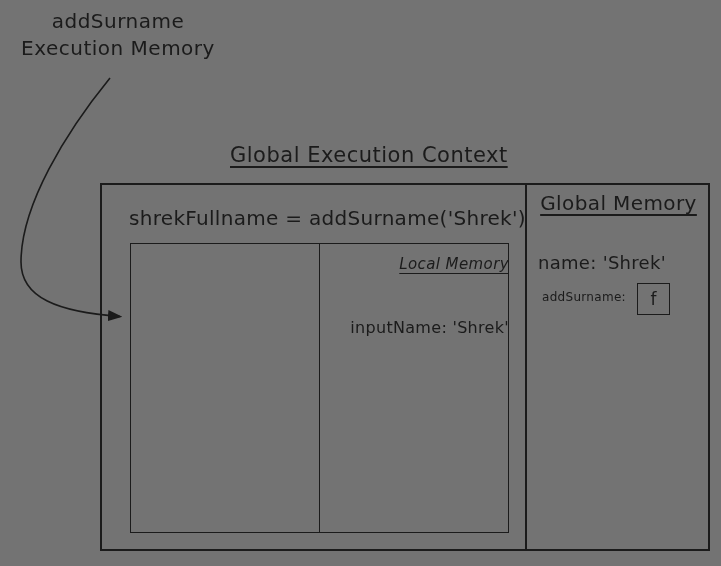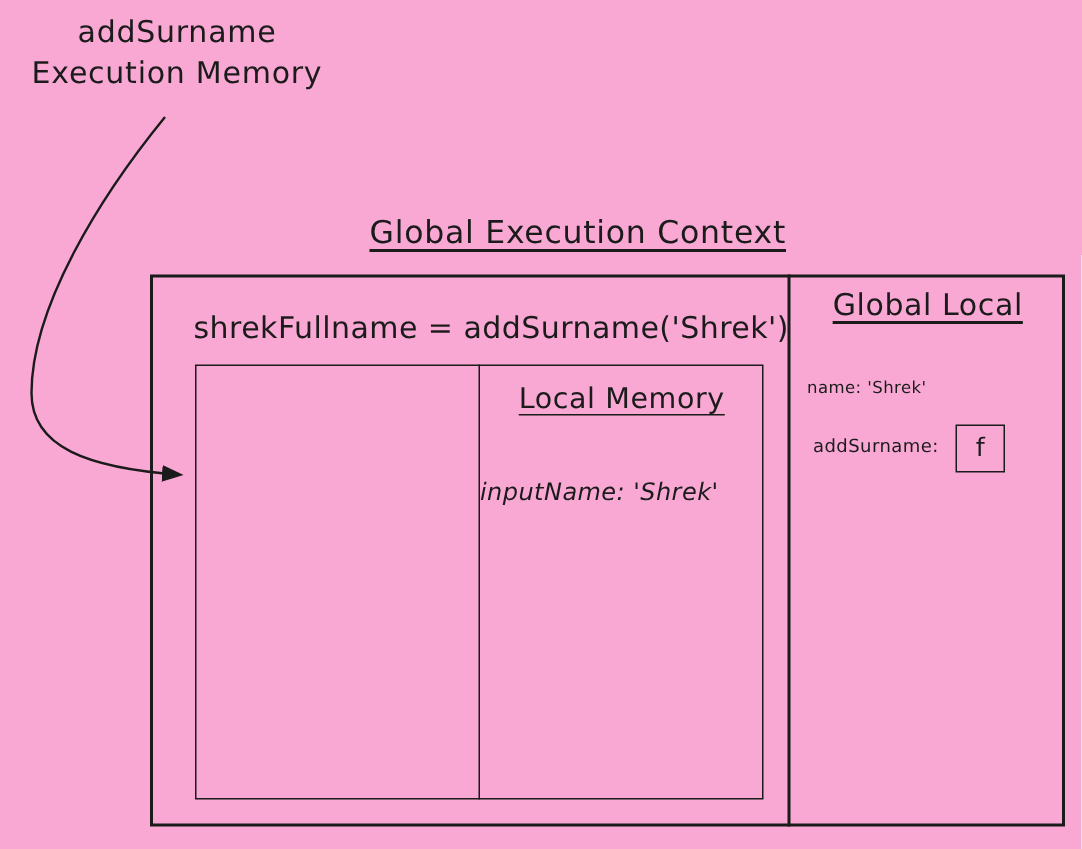--- a/index.html
+++ b/index.html
@@ -4,21 +4,21 @@
 <style>
   html, body {
     margin: 0;
     padding: 0;
     background: #ffffff;
   }
   #canvas {
     position: relative;
     width: 721px;
     height: 566px;
-    background: #f9a8d4;
+    background: #737373;
     font-family: "DejaVu Sans", sans-serif;
     color: #1b1b1b;
     overflow: hidden;
   }
   .abs { position: absolute; }
 
   
   .annotation {
     left: 8px;
     top: 8px;
@@ -33,24 +33,24 @@
   .arrow-svg {
     left: 0;
     top: 0;
     width: 220px;
     height: 340px;
     pointer-events: none;
   }
 
   
   .main-title {
-    left: 214px;
+    left: 230px;
     top: 143px;
     width: 310px;
-    text-align: right;
+    text-align: left;
     font-size: 21px;
     text-decoration: underline;
     text-underline-offset: 4px;
     letter-spacing: 0.5px;
   }
 
   
   .outer-box {
     left: 100px;
     top: 183px;
@@ -93,51 +93,51 @@
     width: 0;
     height: 290px;
     border-left: 1.7px solid #1b1b1b;
   }
 
   
   .local-memory-heading {
     left: 320px;
     top: 255px;
     width: 189px;
-    text-align: center;
-    font-size: 19px;
+    text-align: right;
+    font-size: 15px;
     text-decoration: underline;
     text-underline-offset: 4px;
     letter-spacing: 0.4px;
+    font-style: italic;
   }
   .local-memory-entry {
     left: 320px;
     top: 318px;
     width: 189px;
-    text-align: left;
+    text-align: right;
     font-size: 16px;
     letter-spacing: 0.3px;
-    font-style: italic;
   }
 
   
   .global-memory-heading {
     left: 527px;
     top: 191px;
     width: 183px;
     text-align: center;
     font-size: 20px;
     text-decoration: underline;
     text-underline-offset: 4px;
     letter-spacing: 0.4px;
   }
   .gm-name-entry {
     left: 538px;
     top: 252px;
-    font-size: 11px;
+    font-size: 18px;
     letter-spacing: 0.3px;
     white-space: nowrap;
   }
   .gm-fn-label {
     left: 542px;
     top: 290px;
     font-size: 12px;
     letter-spacing: 0.3px;
     white-space: nowrap;
   }
@@ -179,20 +179,20 @@
   <div class="abs global-divider"></div>
 
   <div class="abs code-line">shrekFullname = addSurname('Shrek')</div>
 
   <div class="abs inner-box"></div>
   <div class="abs inner-divider"></div>
 
   <div class="abs local-memory-heading">Local Memory</div>
   <div class="abs local-memory-entry">inputName: 'Shrek'</div>
 
-  <div class="abs global-memory-heading">Global Local</div>
+  <div class="abs global-memory-heading">Global Memory</div>
   <div class="abs gm-name-entry">name: 'Shrek'</div>
   <div class="abs gm-fn-label">addSurname:</div>
   <div class="abs gm-fn-box">
     <span>f</span>
   </div>
 
 </div>
 
 </body></html>

